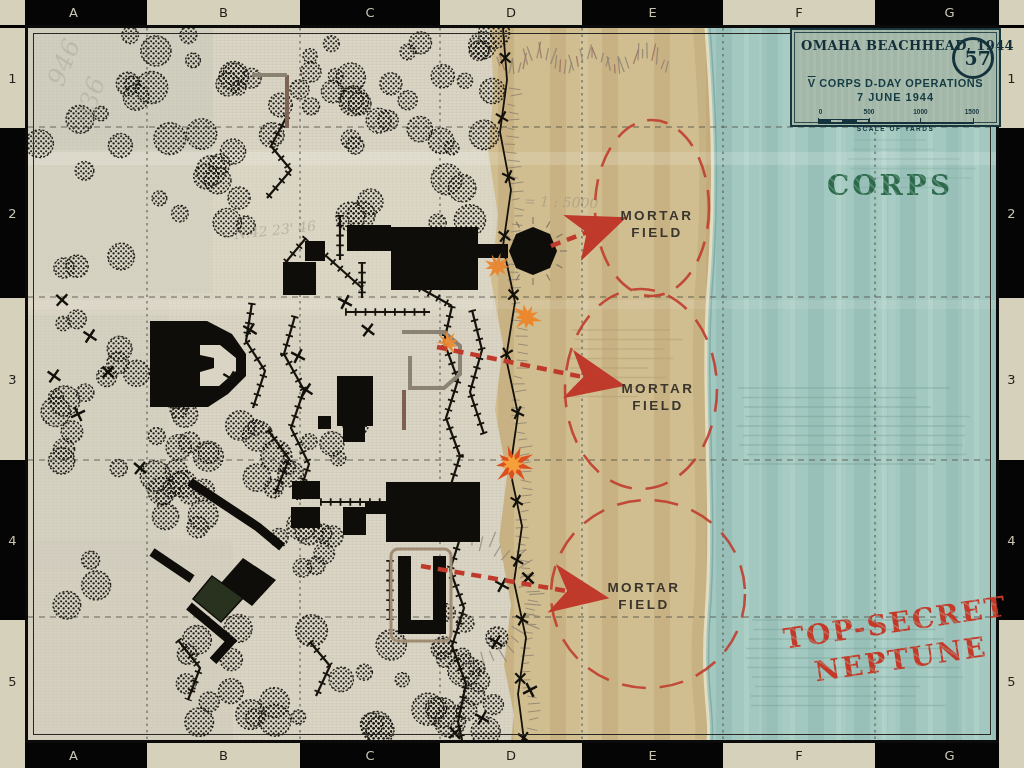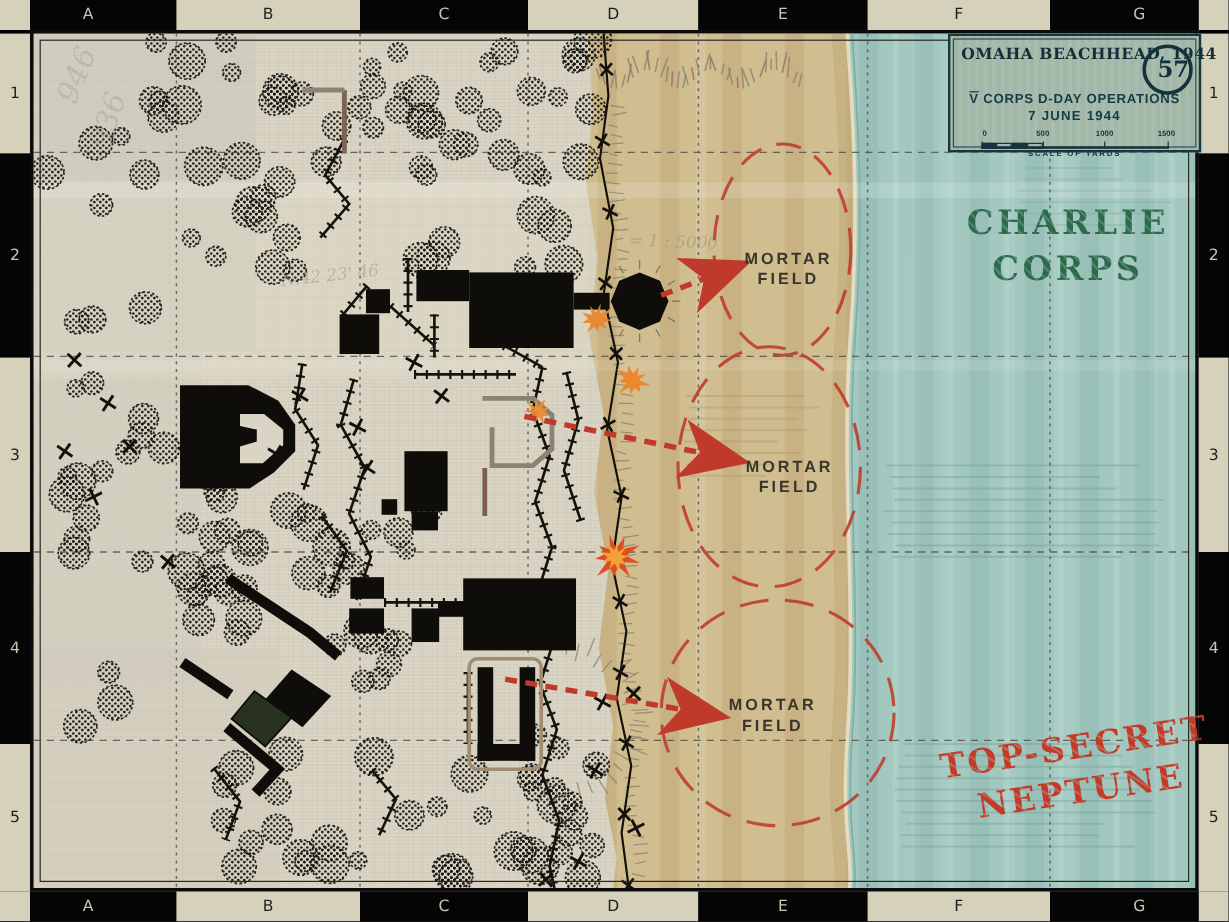--- a/index.html
+++ b/index.html
@@ -812,21 +812,20 @@
         <span class="stick" style="left:33%"></span>
           <span class="stick" style="left:66%"></span>
         <span class="stick" style="left:0"></span>
           <span class="stick" style="right:0"></span>
       </div>
       <div class="scap">SCALE OF YARDS</div>
     </div>
   </div>
 
   <div class="stampG">
-    <div>CHARLIE</div>
     <div>CORPS</div>
   </div>
   <div class="stampR">
     <div>TOP-SECRET</div>
     <div>NEPTUNE</div>
   </div>
 
   <div class="mortar" style="left:657px;top:224px">
     <div>MORTAR</div>
     <div>FIELD</div>

